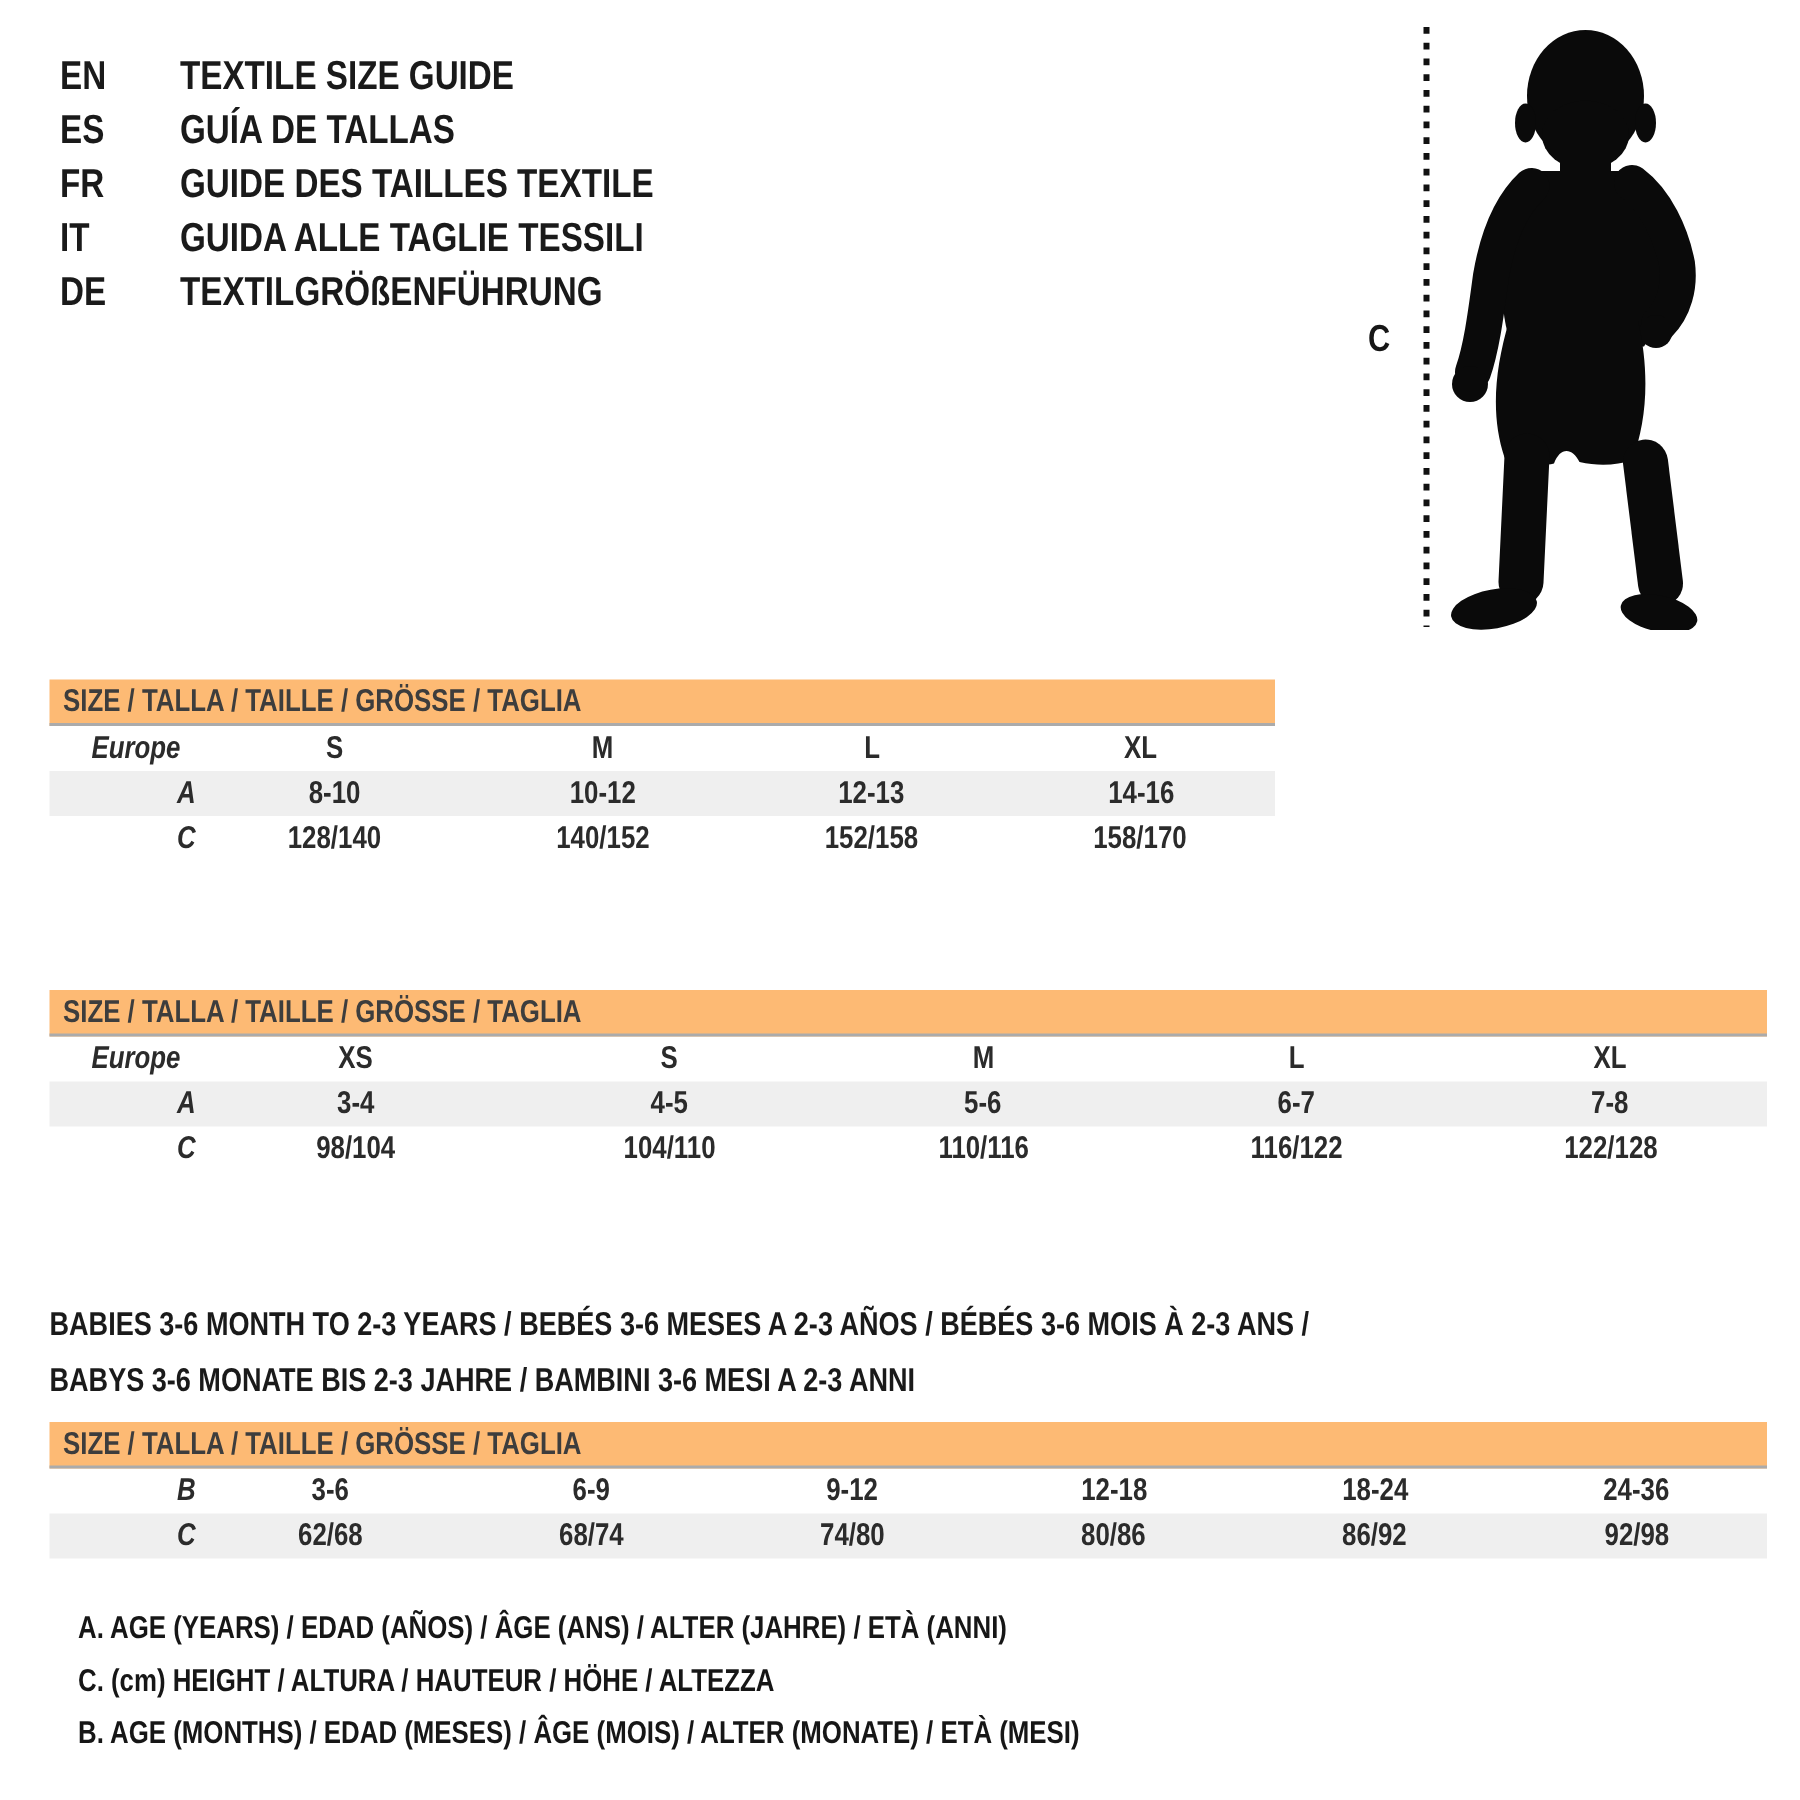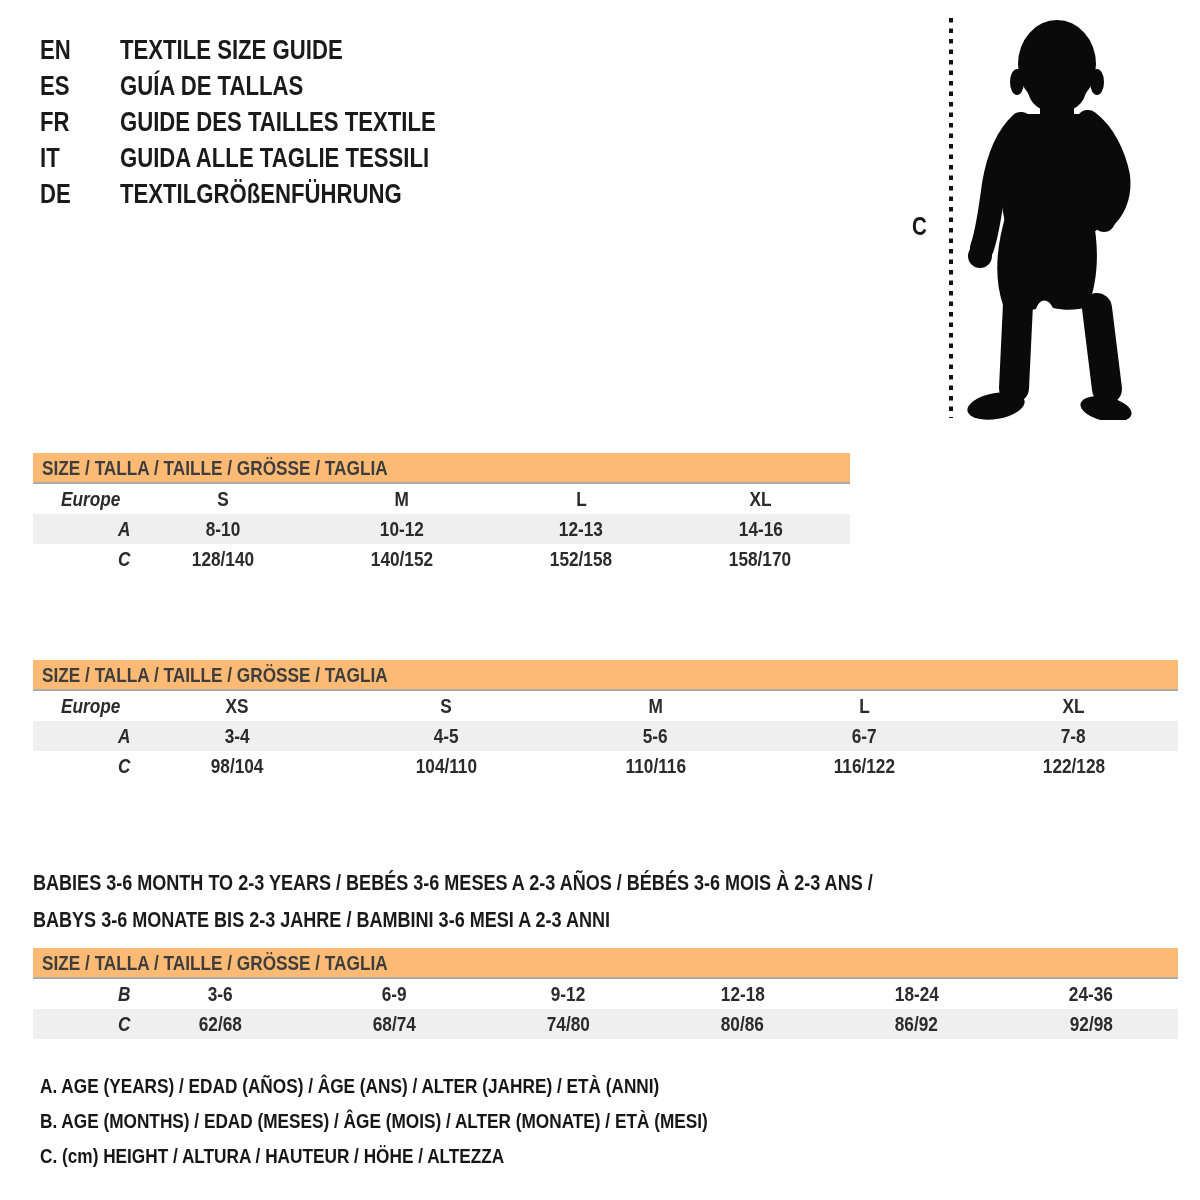--- a/index.html
+++ b/index.html
@@ -42,21 +42,21 @@
     display:flex; align-items:center; padding-left:9px;
     font-size:21px; color:#3d3d3d;
   }
   .trow { display:flex; height:30px; align-items:center; font-size:21px; color:#2b2b2b; }
   .trow.shaded { background:#efefef; }
   .trow .lbl { width:100px; padding-left:7px; text-align:right;font-style:italic; }
   .trow .val { flex:1; text-align:center; }
 
   
   .notes { position:absolute; left:40px; top:1068px; }
-  .note-line { font-size:21px; line-height:35px; color:#161616; }
+  .note-line { font-size:21px; line-height:35px; color:#161616;margin-left:12px; }
 </style>
 </head>
 <body>
 
 <div class="lang-block">
   <div class="lang-row">
     <span class="lang-code cnd">EN</span>
     <span class="lang-label cnd">TEXTILE SIZE GUIDE</span>
   </div>
   <div class="lang-row">
@@ -198,15 +198,15 @@
       <div class="val"><span class="cnd">74/80</span></div>
       <div class="val"><span class="cnd">80/86</span></div>
       <div class="val"><span class="cnd">86/92</span></div>
       <div class="val"><span class="cnd">92/98</span></div>
     </div>
   </div>
 </div>
 
 <div class="notes">
   <div class="note-line"><span class="cnd">A. AGE (YEARS) / EDAD (AÑOS) / ÂGE (ANS) / ALTER (JAHRE) / ETÀ (ANNI)</span></div>
+  <div class="note-line"><span class="cnd">C. (cm) HEIGHT / ALTURA / HAUTEUR / HÖHE / ALTEZZA</span></div>
   <div class="note-line"><span class="cnd">B. AGE (MONTHS) / EDAD (MESES) / ÂGE (MOIS) / ALTER (MONATE) / ETÀ (MESI)</span></div>
-  <div class="note-line"><span class="cnd">C. (cm) HEIGHT / ALTURA / HAUTEUR / HÖHE / ALTEZZA</span></div>
 </div>
 
 </body></html>

